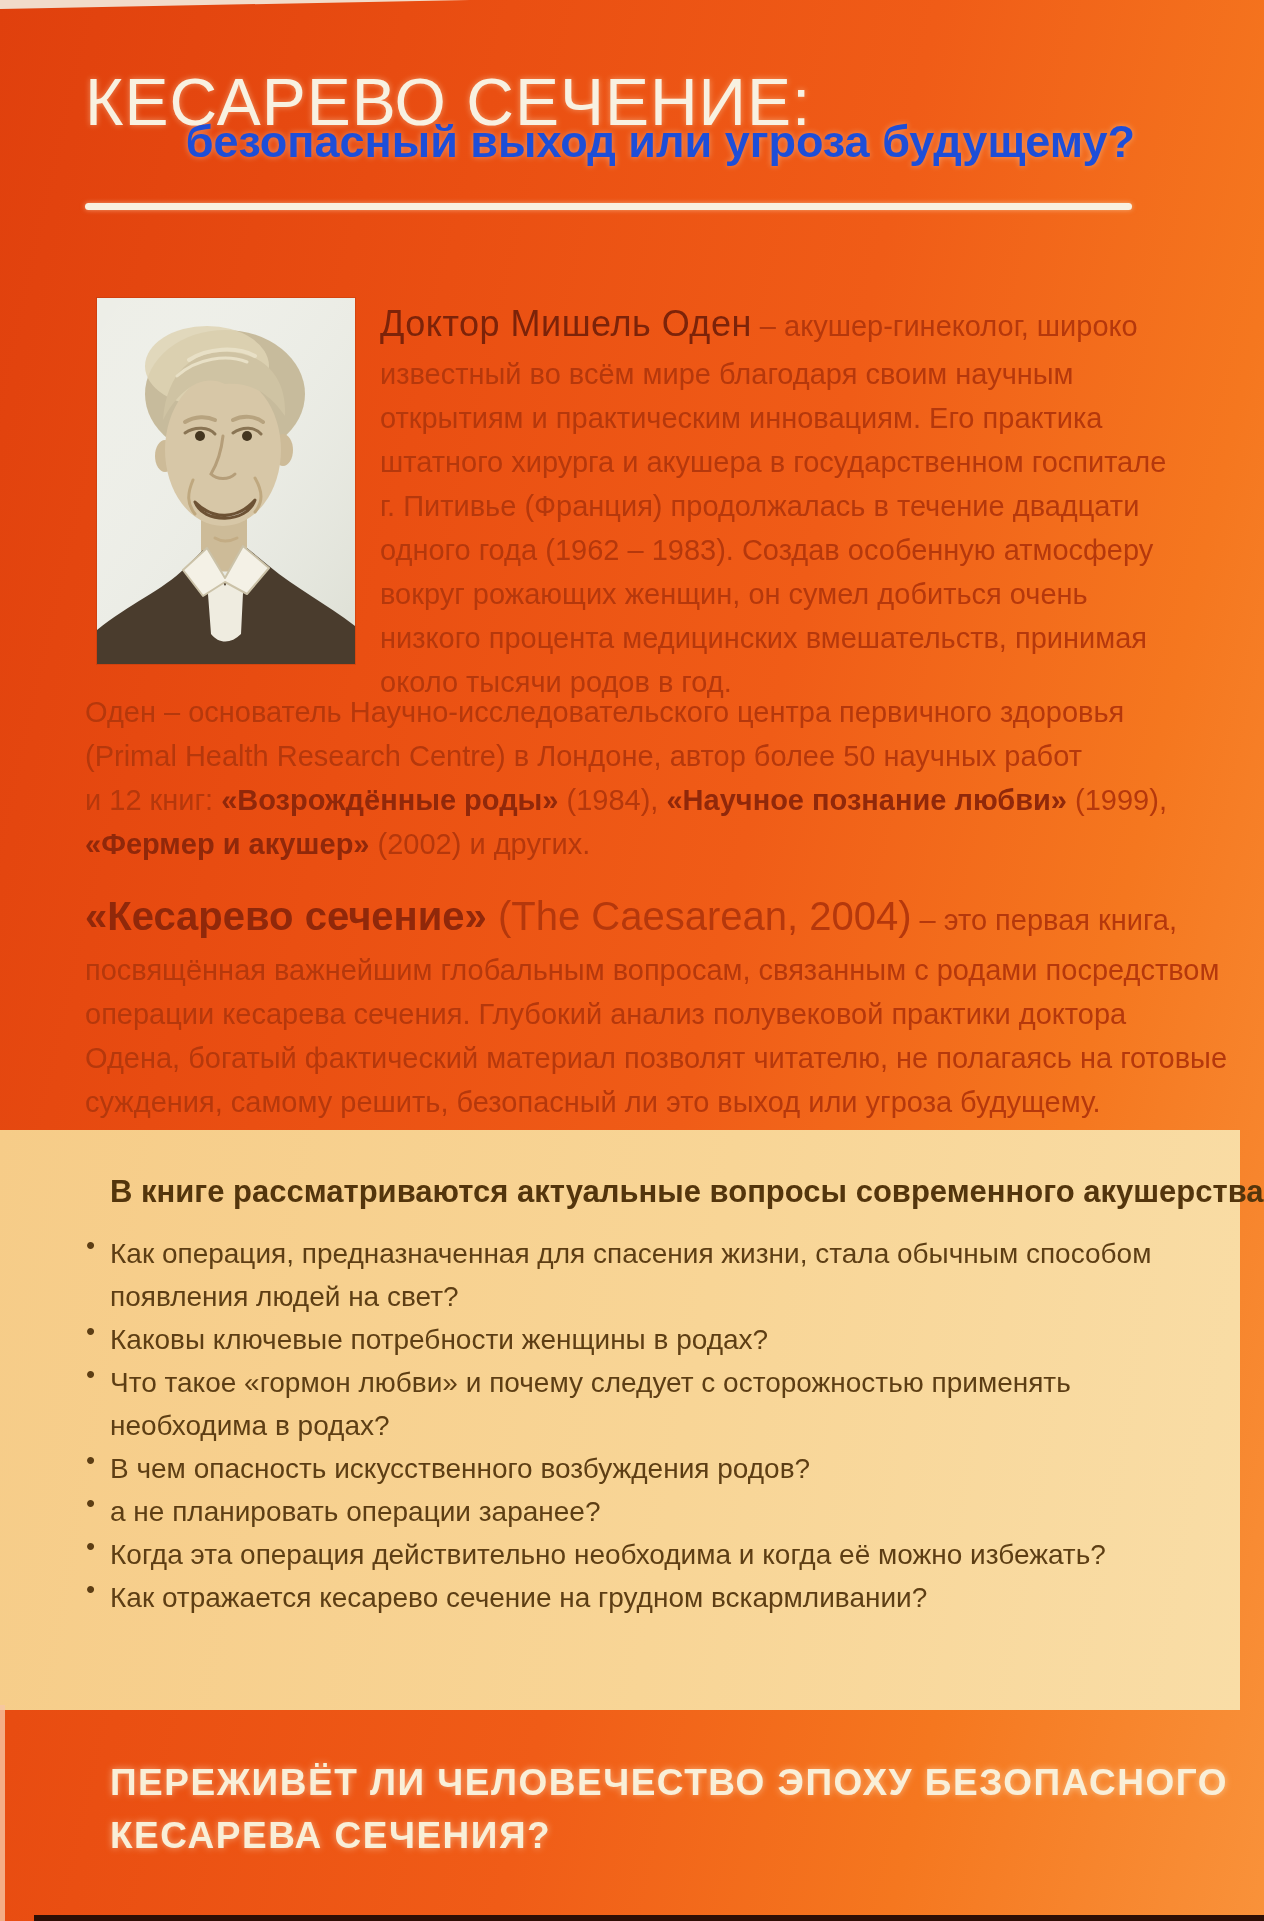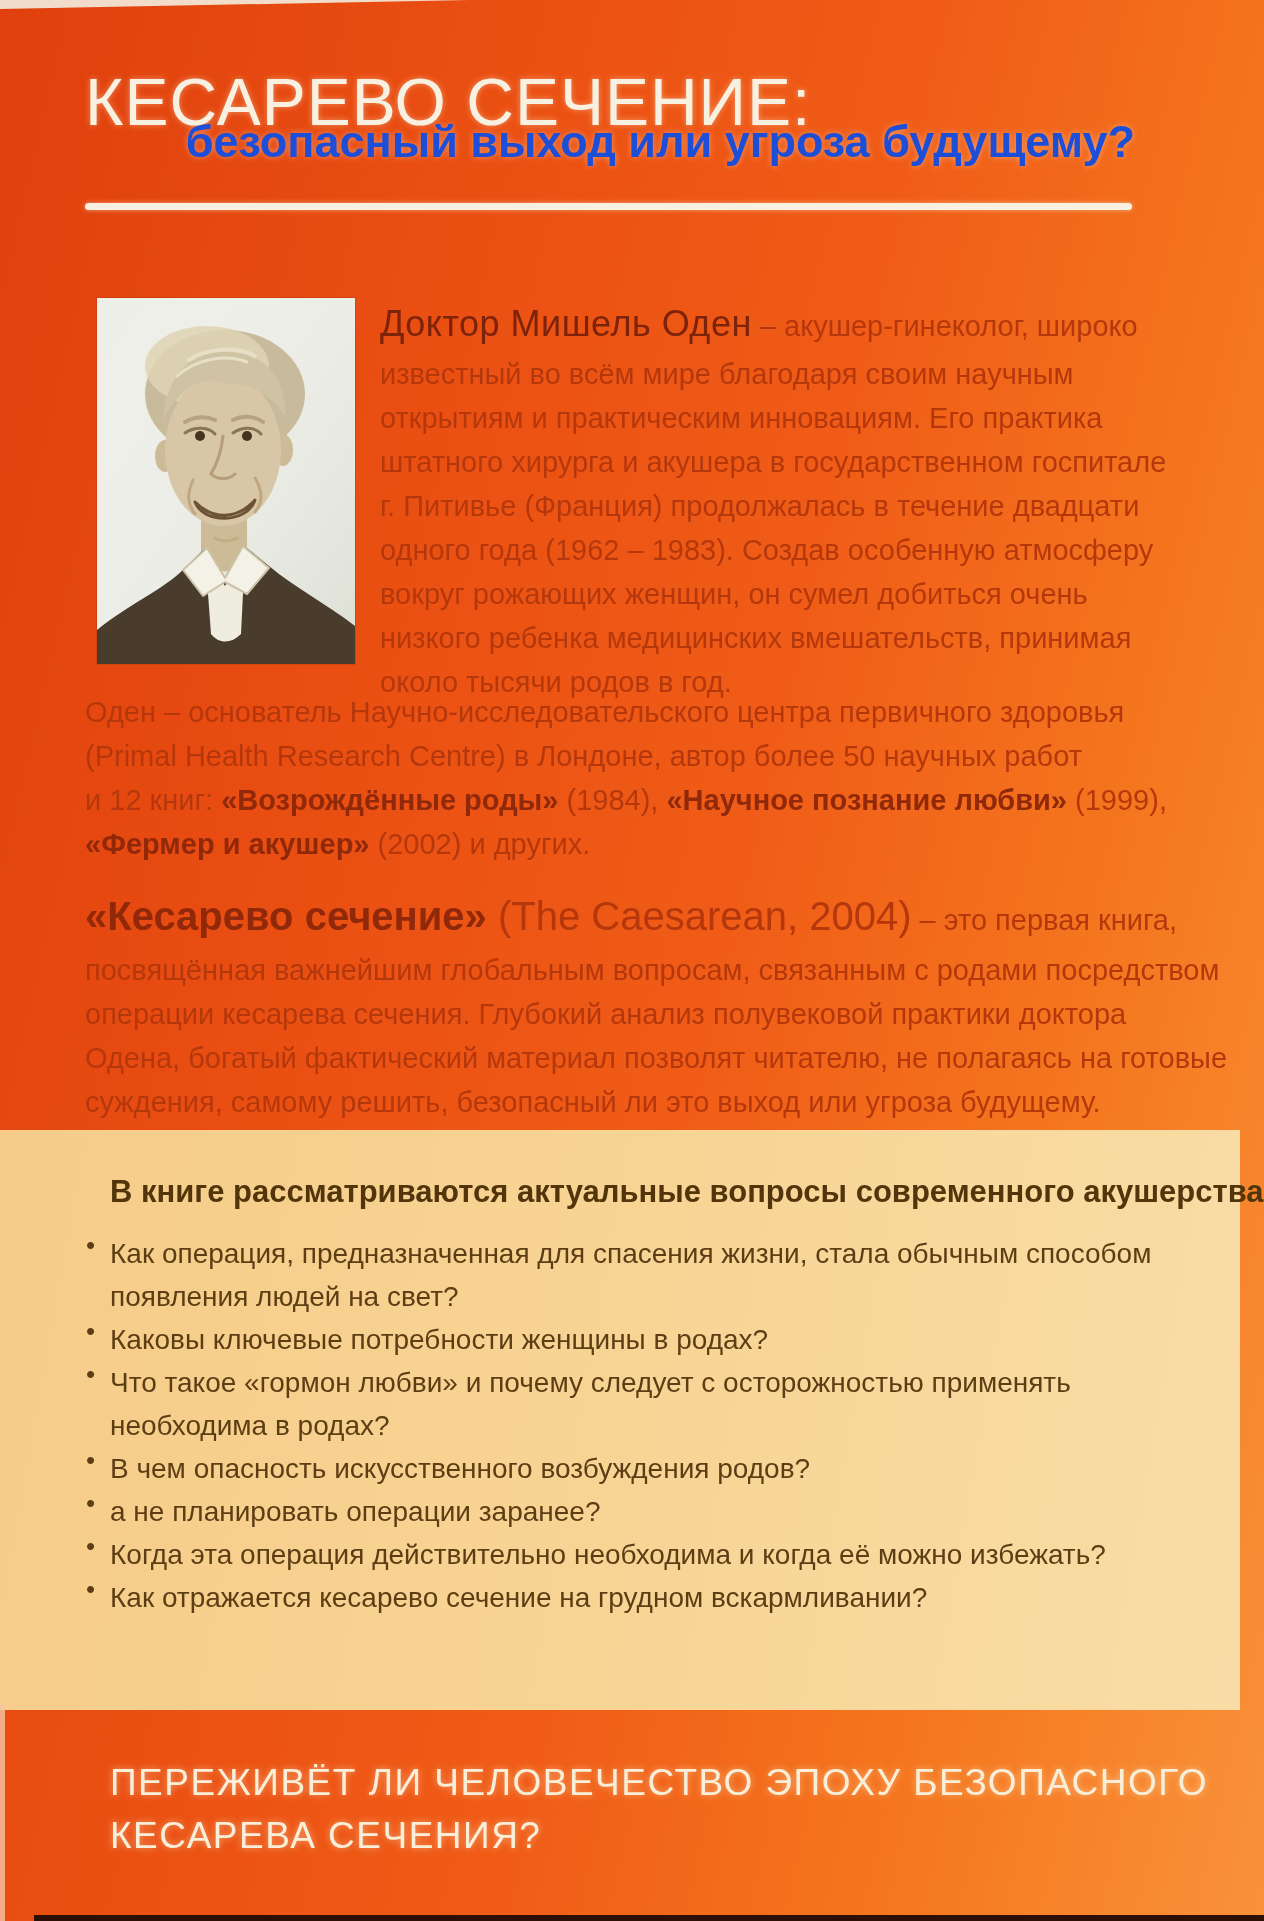--- a/index.html
+++ b/index.html
@@ -41,21 +41,21 @@
     background:linear-gradient(100deg,#f6cc88 0%,#f8d596 55%,#f9dda6 100%);
   }
   .panel-heading{font-size:31px;font-weight:bold;color:#53350c;margin-bottom:22px;white-space:nowrap;}
   .bullet{position:relative;font-size:28px;color:#5d3e14;}
   .bullet .line{height:43px;line-height:43px;}
   .bullet::before{
     content:"\2022";position:absolute;left:-24px;top:-2px;font-size:26px;color:#5d3e14;
   }
   
   .footer{
-    left:110px;top:1756px;font-size:37px;font-weight:normal;color:#f9efd8;
+    left:110px;top:1756px;font-size:37px;font-weight:bold;color:#f9efd8;
     letter-spacing:1.5px;text-shadow:0 0 7px rgba(255,240,210,.55);
   }
   .footer .line{height:53px;line-height:53px;}
   
   .top-edge{top:0;left:0;width:470px;height:9px;background:#f3ecdf;
     clip-path:polygon(0 0,100% 0,0 100%);opacity:.9;}
   .bottom-edge{bottom:0;left:34px;width:1230px;height:6px;background:#2d0f05;}
   .left-sliver{left:0;top:1705px;width:5px;height:216px;background:#f6c5a4;opacity:.8;}
 </style>
 </head>
@@ -115,21 +115,21 @@
 </div>
 
 <div class="abs bodytext p1">
     <div class="line"><span class="name">Доктор Мишель Оден</span><span> – акушер-гинеколог, широко</span></div>
     <div class="line"><span>известный во всём мире благодаря своим научным</span></div>
     <div class="line"><span>открытиям и практическим инновациям. Его практика</span></div>
     <div class="line"><span>штатного хирурга и акушера в государственном госпитале</span></div>
     <div class="line"><span>г. Питивье (Франция) продолжалась в течение двадцати</span></div>
     <div class="line"><span>одного года (1962 – 1983). Создав особенную атмосферу</span></div>
     <div class="line"><span>вокруг рожающих женщин, он сумел добиться очень</span></div>
-    <div class="line"><span>низкого ребенка медицинских вмешательств, принимая</span></div>
+    <div class="line"><span>низкого процента медицинских вмешательств, принимая</span></div>
     <div class="line"><span>около тысячи родов в год.</span></div>
   </div>
 
 <div class="abs bodytext p2">
     <div class="line"><span>Оден – основатель Научно-исследовательского центра первичного здоровья</span></div>
     <div class="line"><span>(Primal Health Research Centre) в Лондоне, автор более 50 научных работ</span></div>
     <div class="line"><span>и 12 книг: </span><span class="b">«Возрождённые роды»</span><span> (1984), </span><span class="b">«Научное познание любви»</span><span> (1999),</span></div>
     <div class="line"><span class="b">«Фермер и акушер»</span><span> (2002) и других.</span></div>
   </div>
 

